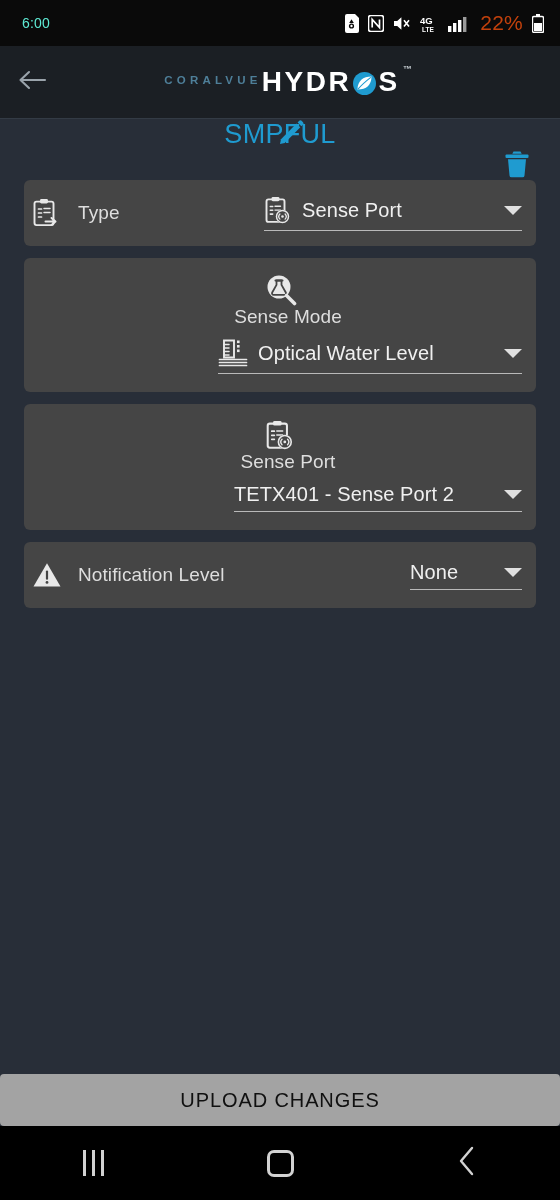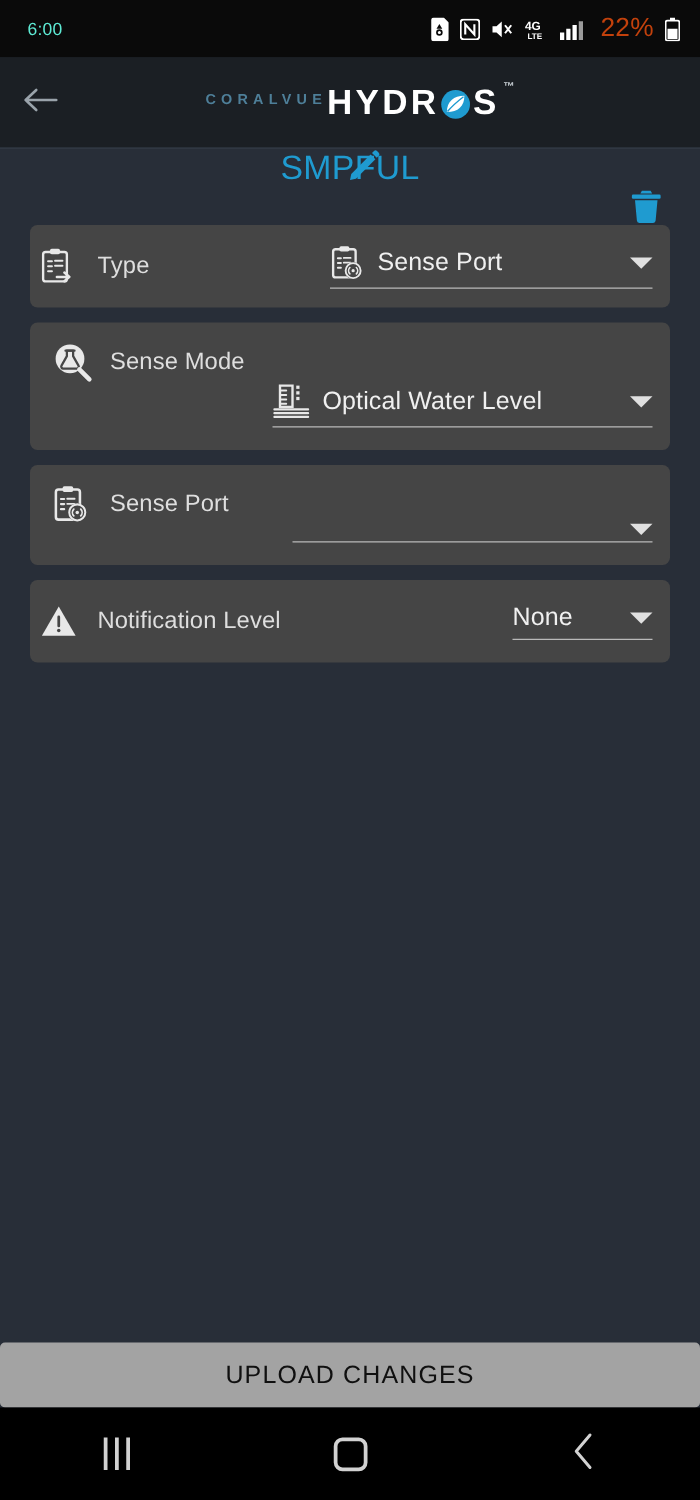--- a/index.html
+++ b/index.html
@@ -80,23 +80,24 @@
 
   
   .content{ padding:0 24px; }
   .card{
     background:#454545; border-radius:6px; margin-bottom:12px;
   }
   .card-1row{
     display:flex; align-items:center; height:66px; padding:0 14px 0 8px;
   }
   .card-2row{ padding:16px 14px 18px 18px; }
-  .card-2row .row-top{ display:flex; align-items:center; }
+  .card-2row .row-top{ display:flex; align-items:center;flex-direction:column; }
   .card-2row .row-bottom{
     display:flex; align-items:center; justify-content:flex-end;
+    margin-top:10px;
   }
 
   .lead-icon{ width:34px; display:flex; align-items:center; justify-content:flex-start; }
   .lead-icon svg{ display:block; }
   .field-label{ font-size:19px; color:#dedede; margin-left:12px; letter-spacing:.1px; }
 
   
   .dropdown{
     display:flex; align-items:center;
     border-bottom:1px solid #b9b9b9;
@@ -315,20 +316,21 @@
               <circle cx="18.5" cy="20.5" r="6.8" fill="#454545"></circle>
               <circle cx="18.5" cy="20.5" r="6" fill="none" stroke="#e8e8e8" stroke-width="1.5"></circle>
               <circle cx="18.5" cy="20.5" r="1.3" fill="#e8e8e8"></circle>
               <path d="M15.9 18a3.7 3.7 0 0 0 0 5.1M21.1 18a3.7 3.7 0 0 1 0 5.1" fill="none" stroke="#e8e8e8" stroke-width="1.3" stroke-linecap="round"></path>
             </svg>
         </span>
         <span class="field-label">Sense Port</span>
       </div>
       <div class="row-bottom">
         <span class="dropdown dd-senseport">
+          <span class="dd-value">TETX401 - Sense Port 2</span>
           <span class="dd-caret">
               <i class="caret"></i>
             </span>
         </span>
       </div>
     </div>
   </div>
 
   <div class="card">
     <div class="card-1row">

